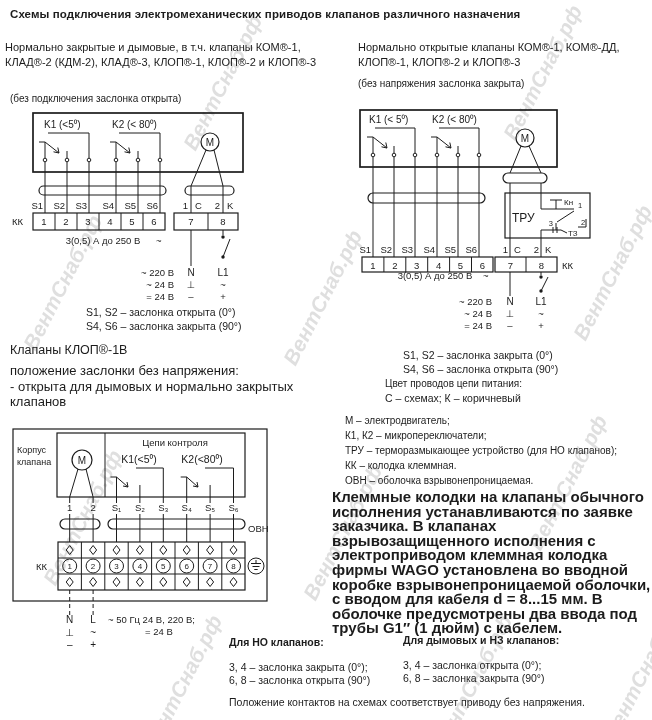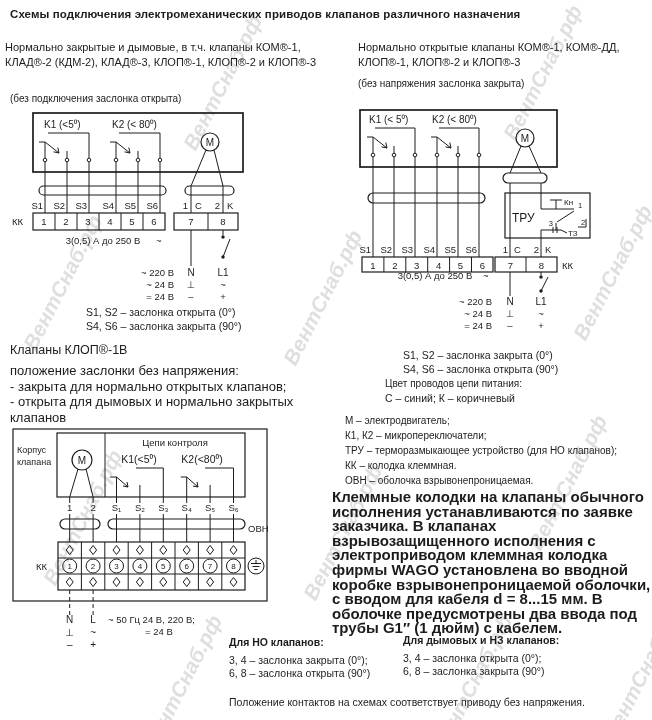--- a/index.html
+++ b/index.html
@@ -7,21 +7,21 @@
   body{position:relative;background:#fff;font-family:"Liberation Sans",sans-serif;color:#1c1c1c;overflow:hidden}
   .abs{position:absolute}
   .title{font-weight:bold;font-size:11.5px;letter-spacing:.1px}
   .intro{font-size:11px;line-height:15px}
   .note{font-size:10px}
   .snotes{font-size:10.5px;line-height:14px}
   .h2{font-weight:normal;font-size:12.5px}
   .plain{font-size:13px;line-height:15.5px}
   .legend{font-size:10px;line-height:15px}
   .boldnote{font-weight:bold;font-size:15px;line-height:14.6px}
-  .colhead{font-weight:bold;font-size:10.5px;margin-bottom:6px}
+  .colhead{font-weight:bold;font-size:10.5px;margin-bottom:13px}
   .colline{font-size:10.5px;line-height:13px}
   .wcolor-title{font-weight:normal;font-size:10px}
   .wcolor{font-size:10.5px}
   svg{position:absolute;overflow:visible}
   svg text{font-family:"Liberation Sans",sans-serif;fill:#1c1c1c}
   .w{stroke:#1c1c1c;stroke-width:1;fill:none}
   .wd{stroke:#1c1c1c;stroke-width:1;fill:none;stroke-dasharray:4 3}
   .box{stroke:#1c1c1c;stroke-width:1.7;fill:none}
   .box2{stroke:#1c1c1c;stroke-width:1.2;fill:none}
   .boxw{stroke:#1c1c1c;stroke-width:1.2;fill:#fff}
@@ -133,21 +133,20 @@
 </svg>
 
 <div class="abs snotes" style="left:86px;top:305px">
   <div>S1, S2 – заслонка открыта (0°)</div>
   <div>S4, S6 – заслонка закрыта (90°)</div>
 </div>
 
 <div class="abs h2" style="left:10px;top:343px">Клапаны КЛОП®-1В</div>
 <div class="abs plain" style="left:10px;top:363px;width:330px">
   <div>положение заслонки без напряжения:</div>
-  <div>- закрыта для нормально открытых клапанов;</div>
   <div>- открыта для дымовых и нормально закрытых клапанов</div>
 </div>
 
 <svg style="left:8px;top:427px" width="300" height="235" viewBox="0 0 300 235">
   <rect class="box2" x="5" y="2" width="254" height="172"></rect>
   <text class="ds" x="9" y="26" style="font-size:9px">Корпус</text>
   <text class="ds" x="9" y="38" style="font-size:9px">клапана</text>
   <rect class="box2" x="49" y="6" width="188" height="64"></rect>
   <path class="w" d="M97,6 V70"></path>
   <text class="dm" x="167" y="19" text-anchor="middle">Цепи контроля</text>
@@ -322,21 +321,21 @@
     <text class="dm" x="189" y="224" text-anchor="middle">+</text>
   </g>
 </svg>
 
 <div class="abs snotes" style="left:403px;top:348px">
   <div>S1, S2 – заслонка закрыта (0°)</div>
   <div>S4, S6 – заслонка открыта (90°)</div>
 </div>
 
 <div class="abs wcolor-title" style="left:385px;top:378px">Цвет проводов цепи питания:</div>
-<div class="abs wcolor" style="left:385px;top:392px">С – синий; К – коричневый</div>
+<div class="abs wcolor" style="left:385px;top:392px">С – схемах; К – коричневый</div>
 
 <div class="abs legend" style="left:345px;top:413px;width:305px">
   <div>М – электродвигатель;</div>
   <div>К1, К2 – микропереключатели;</div>
   <div>ТРУ – терморазмыкающее устройство (для НО клапанов);</div>
   <div>КК – колодка клеммная.</div>
   <div>ОВН – оболочка взрывонепроницаемая.</div>
 </div>
 
 <div class="abs boldnote" style="left:332px;top:490px;width:319px">Клеммные колодки на клапаны обычного исполнения устанавливаются по заявке заказчика. В клапанах взрывозащищенного исполнения с электроприводом клеммная колодка фирмы WAGO установлена во вводной коробке взрывонепроницаемой оболочки, с вводом для кабеля d = 8...15 мм. В оболочке предусмотрены два ввода под трубы G1″ (1 дюйм) с кабелем.</div>

